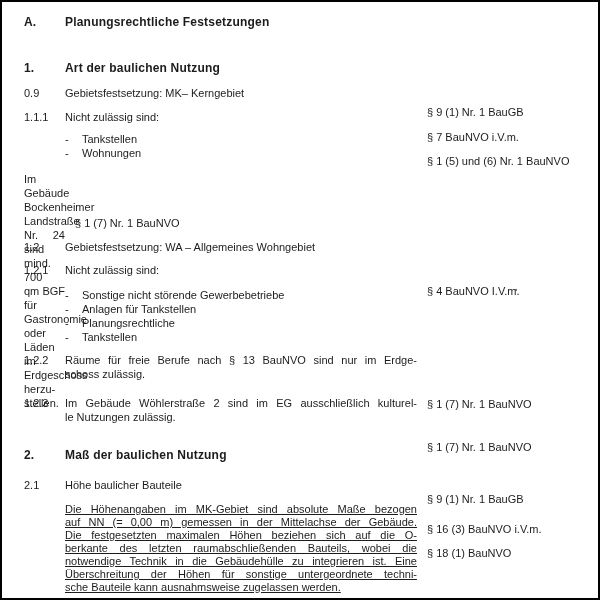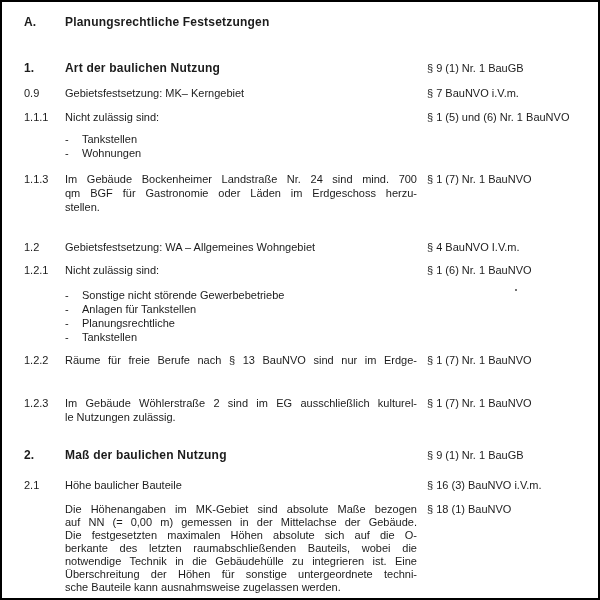--- a/index.html
+++ b/index.html
@@ -18,29 +18,29 @@
     position: absolute;
     left: 22px;
     right: 20px;
     display: grid;
     grid-template-columns: 41px 352px 1fr;
     font-size: 11px;
     line-height: 14px;
   }
   .num { white-space: nowrap; }
   .content { }
-  .ref { padding-left: 10px; white-space: nowrap; }
+  .ref { padding-left: 10px; white-space: nowrap; margin-top: 44px; }
   .bold { font-weight: bold; }
   .head { font-size: 12px; letter-spacing: 0.2px; }
   .ul { text-underline-offset: 2px; }
   .jl { text-align: justify; text-align-last: justify; }
   .bullet { display: flex; }
   .dash { width: 17px; flex: none; }
   .para13 { line-height: 13px; }
-  .para13 .jl, .para13 .ll { line-height: 13px; }
+  .para13 .jl, .para13 .ll { line-height: 13px; text-decoration: underline; }
   .artifact-dot {
     position: absolute;
     width: 2px; height: 2px;
     background: #444444;
     border-radius: 50%;
   }
 </style>
 </head>
 <body>
 
@@ -79,39 +79,37 @@
         </div>
       <div class="bullet">
           <span class="dash">-</span>
           <span>Wohnungen</span>
         </div>
     </div>
     <div class="ref"></div>
   </div>
 
   <div class="row" style="top:170px">
-    <div class="num">1.1.3</div>
     <div class="content">
       <div class="jl">Im Gebäude Bockenheimer Landstraße Nr. 24 sind mind. 700</div>
       <div class="jl">qm BGF für Gastronomie oder Läden im Erdgeschoss herzu-</div>
       <div class="ll">stellen.</div>
     </div>
     <div class="ref">§ 1 (7) Nr. 1 BauNVO</div>
   </div>
 
   <div class="row" style="top:238px">
     <div class="num">1.2</div>
     <div class="content"><span class="ul">Gebietsfestsetzung: WA – Allgemeines Wohngebiet</span></div>
     <div class="ref">§ 4 BauNVO I.V.m.</div>
   </div>
 
   <div class="row" style="top:261px">
     <div class="num">1.2.1</div>
     <div class="content">Nicht zulässig sind:</div>
-    <div class="ref">§ 1 (6) Nr. 1 BauNVO</div>
   </div>
 
   <div class="row" style="top:286px">
     <div class="num"></div>
     <div class="content">
       <div class="bullet">
           <span class="dash">-</span>
           <span>Sonstige nicht störende Gewerbebetriebe</span>
         </div>
       <div class="bullet">
@@ -129,20 +127,21 @@
     </div>
     <div class="ref"></div>
   </div>
 
   <div class="artifact-dot" style="left:513px; top:287px"></div>
 
   <div class="row" style="top:351px">
     <div class="num">1.2.2</div>
     <div class="content">
       <div class="jl">Räume für freie Berufe nach § 13 BauNVO sind nur im Erdge-</div>
+      <div class="ll">schoss zulässig.</div>
     </div>
     <div class="ref">§ 1 (7) Nr. 1 BauNVO</div>
   </div>
 
   <div class="row" style="top:394px">
     <div class="num">1.2.3</div>
     <div class="content">
       <div class="jl">Im Gebäude Wöhlerstraße 2 sind im EG ausschließlich kulturel-</div>
       <div class="ll">le Nutzungen zulässig.</div>
     </div>
@@ -159,21 +158,21 @@
     <div class="num">2.1</div>
     <div class="content"><span class="ul">Höhe baulicher Bauteile</span></div>
     <div class="ref">§ 16 (3) BauNVO i.V.m.</div>
   </div>
 
   <div class="row para13" style="top:501px">
     <div class="num"></div>
     <div class="content">
       <div class="jl">Die Höhenangaben im MK-Gebiet sind absolute Maße bezogen</div>
       <div class="jl">auf NN (= 0,00 m) gemessen in der Mittelachse der Gebäude.</div>
-      <div class="jl">Die festgesetzten maximalen Höhen absolute sich auf die O-</div>
+      <div class="jl">Die festgesetzten maximalen Höhen beziehen sich auf die O-</div>
       <div class="jl">berkante des letzten raumabschließenden Bauteils, wobei die</div>
       <div class="jl">notwendige Technik in die Gebäudehülle zu integrieren ist. Eine</div>
       <div class="jl">Überschreitung der Höhen für sonstige untergeordnete techni-</div>
       <div class="ll">sche Bauteile kann ausnahmsweise zugelassen werden.</div>
     </div>
     <div class="ref">§ 18 (1) BauNVO</div>
   </div>
 
 </div>
 

